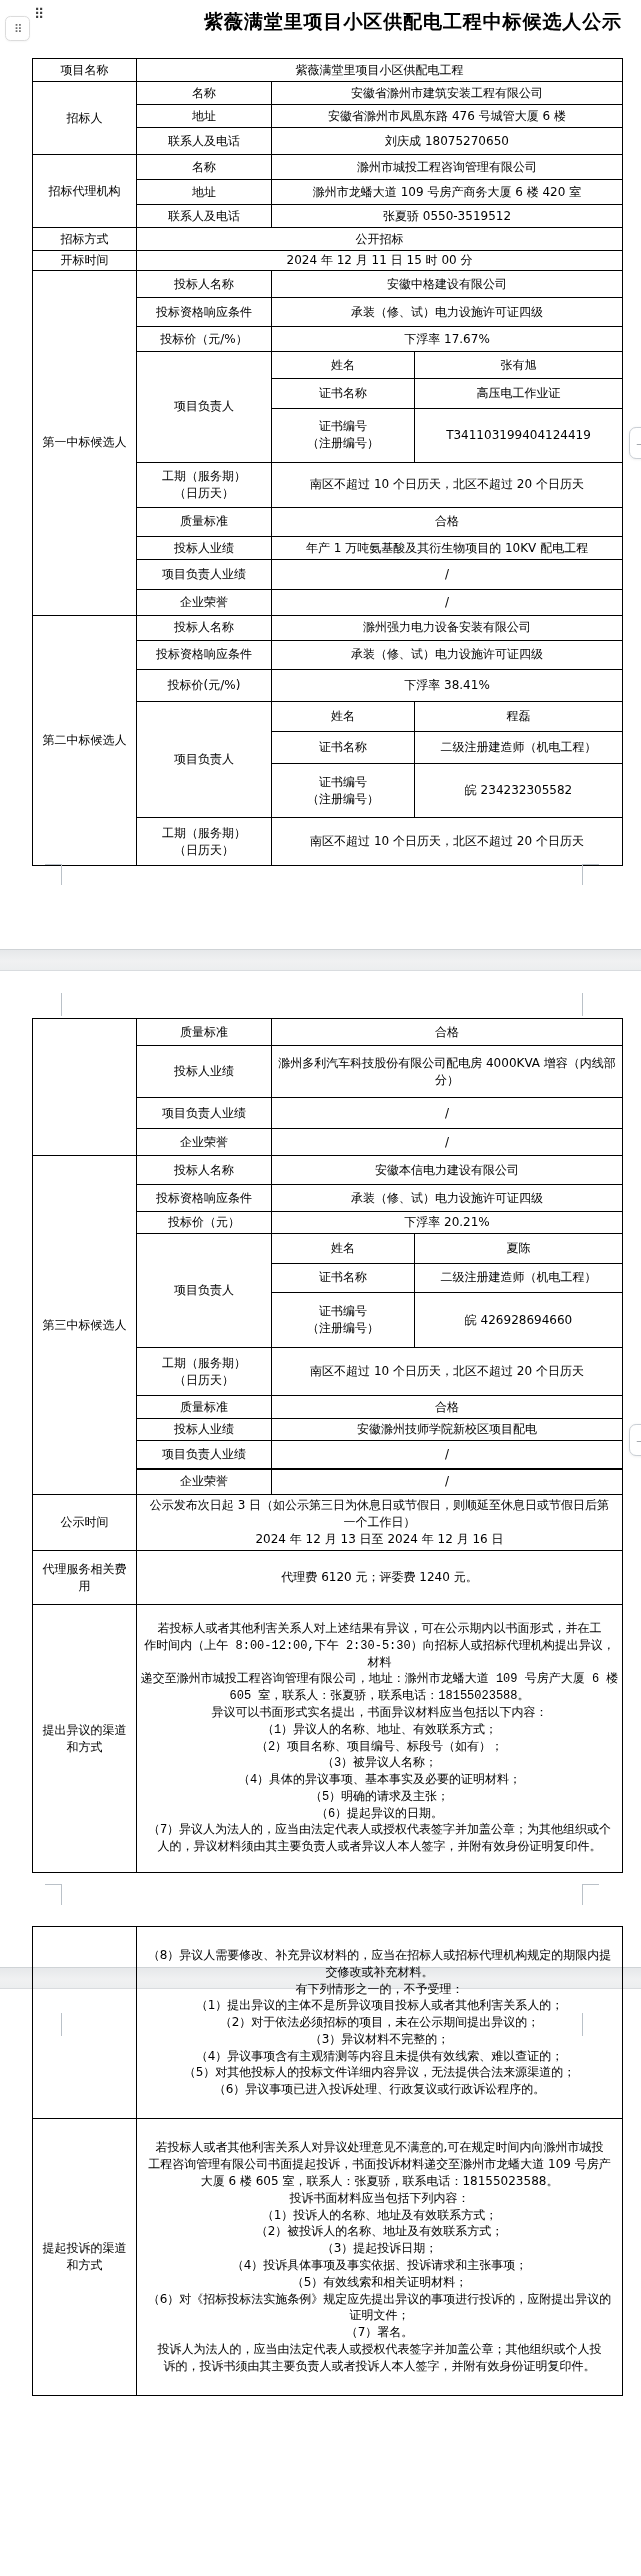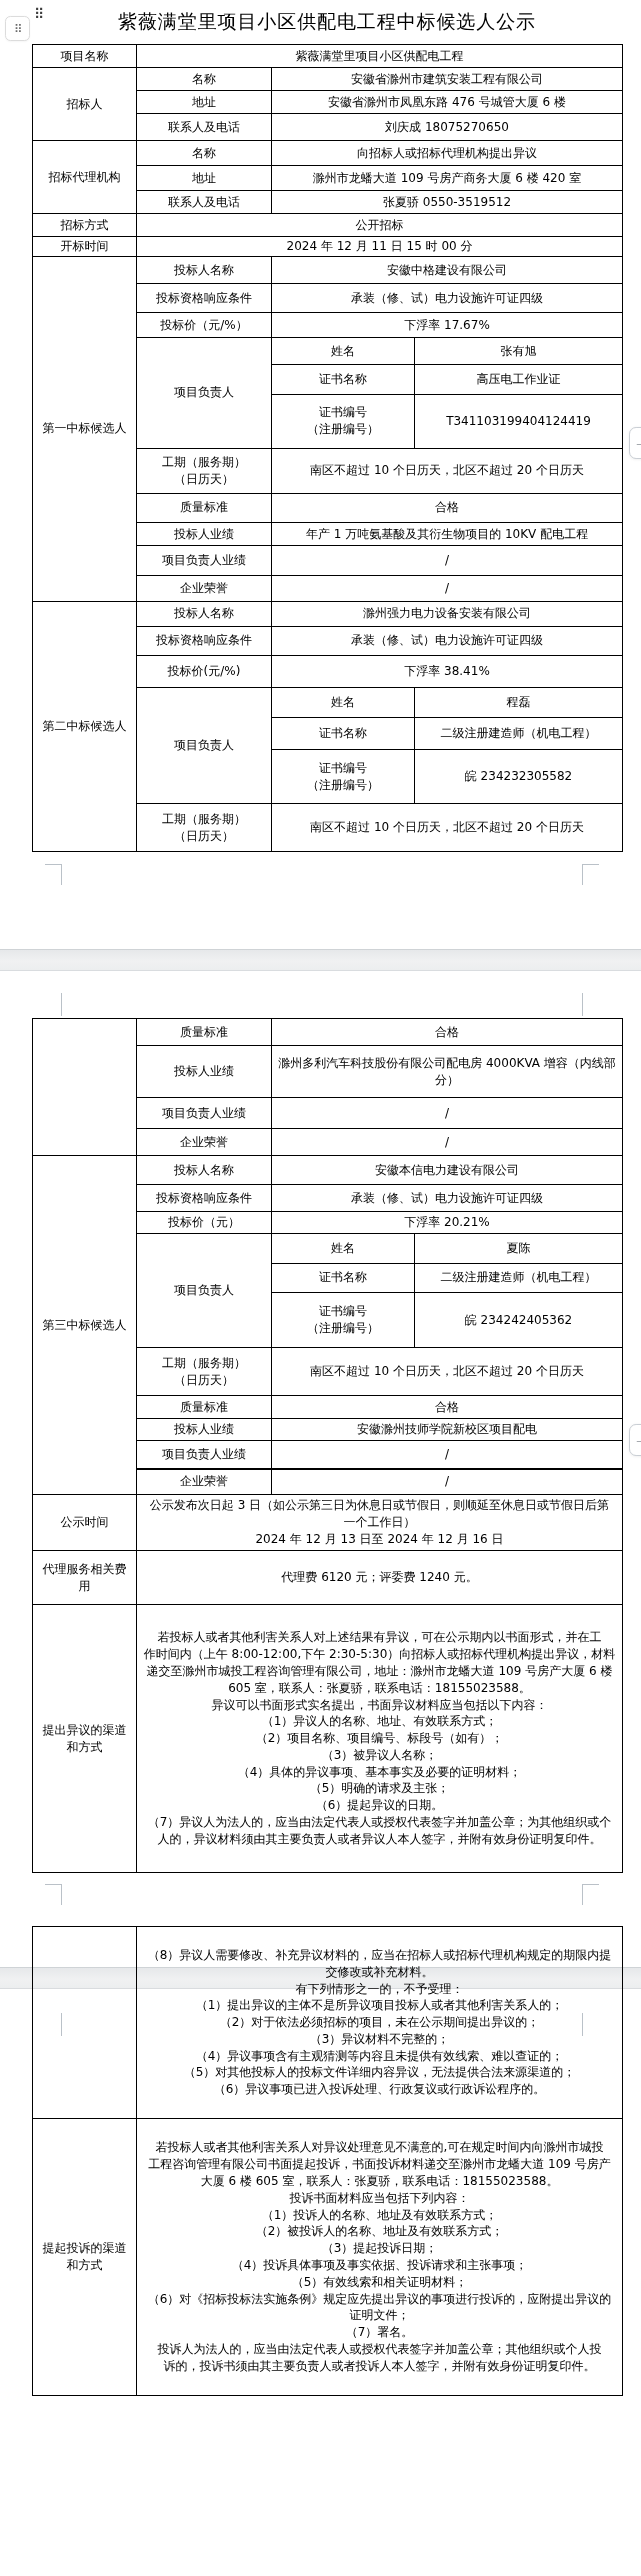--- a/index.html
+++ b/index.html
@@ -1,26 +1,26 @@
 <!DOCTYPE html>
 <html style="font-size:14.3px"><head>
 <meta charset="utf-8">
 <style>
   html,body{margin:0;padding:0;background:#fff;}
   .screen{position:relative;width:641px;height:2576px;background:#ffffff;overflow:hidden;
           font-family:"DejaVu Sans","Liberation Sans",sans-serif;color:#000;}
-  .doc-title{position:absolute;left:32px;top:9px;width:590px;text-align:center;
-             font-size:19px;font-weight:normal;letter-spacing:0.9px;}
+  .doc-title{position:absolute;left:32px;top:9px;width:590px;text-align:right;
+             font-size:19px;font-weight:bold;letter-spacing:0.9px;}
   table.doc{position:absolute;left:32px;width:590px;border-collapse:collapse;table-layout:fixed;}
   table.doc td{border:0.9px solid #000;font-size:12px;text-align:center;vertical-align:middle;
                padding:0.9px 3.6px;line-height:1.4;overflow:hidden;}
   td.lab{white-space:normal;}
   td.pre{white-space:pre-line;}
   td.longtext{text-align:left;white-space:pre-line;font-size:11.6px;padding:3.6px 3.6px;}
-  td.lh23{line-height:20.5px;} td.lh24{line-height:21.4px;} td.lh22{line-height:19.6px;}
+  td.lh23{line-height:20.5px;font-family:Liberation Mono, monospace;} td.lh24{line-height:21.4px;} td.lh22{line-height:19.6px;}
   td.pub{white-space:pre-line;line-height:19px;}
   tr.thick td{border-bottom:2.7px solid #000;}
   
   .page-sep{position:absolute;left:0;width:641px;height:19.6px;
             background:linear-gradient(180deg,#e6e8ea 0%,#f0f1f2 55%,#eceeef 100%);
             border-top:0.9px solid #cfd3d6;border-bottom:0.9px solid #d9dcdf;}
   .mark-v{position:absolute;width:0.9px;height:23px;background:#bac1c8;}
   .mark-bl{position:absolute;width:16px;height:19.6px;border-top:0.9px solid #bac1c8;border-right:0.9px solid #bac1c8;}
   .mark-br{position:absolute;width:16px;height:19.6px;border-top:0.9px solid #bac1c8;border-left:0.9px solid #bac1c8;}
   .drag-btn{position:absolute;left:5.4px;top:16px;width:23px;height:23px;border:0.9px solid #dcdcdc;
@@ -37,21 +37,21 @@
 
 <div class="screen">
 
   <div class="drag-btn">
     <span>⠿</span>
   </div>
   <div class="dots-icon">⠿</div>
 
   <div class="doc-title">紫薇满堂里项目小区供配电工程中标候选人公示</div>
 
-  <table class="doc" style="top:44px">
+  <table class="doc" style="top:58px">
     <colgroup>
         <col class="c0">
         <col class="c1">
         <col class="c2">
         <col class="c3">
       </colgroup>
     <tbody>
         <tr style="height:23px">
       <td class="lab">项目名称</td>
       <td colspan="3">紫薇满堂里项目小区供配电工程</td>
@@ -65,21 +65,21 @@
       <td class="lab">地址</td>
       <td colspan="2">安徽省滁州市凤凰东路 476 号城管大厦 6 楼</td>
     </tr>
     <tr style="height:27px">
       <td class="lab">联系人及电话</td>
       <td colspan="2">刘庆成 18075270650</td>
     </tr>
     <tr style="height:25px">
       <td class="lab" rowspan="3">招标代理机构</td>
       <td class="lab">名称</td>
-      <td colspan="2">向招标人或招标代理机构提出异议</td>
+      <td colspan="2">滁州市城投工程咨询管理有限公司</td>
     </tr>
     <tr style="height:25px">
       <td class="lab">地址</td>
       <td colspan="2">滁州市龙蟠大道 109 号房产商务大厦 6 楼 420 室</td>
     </tr>
     <tr style="height:23px">
       <td class="lab">联系人及电话</td>
       <td colspan="2">张夏骄  0550-3519512</td>
     </tr>
     <tr style="height:23px">
@@ -228,21 +228,21 @@
       <td class="lab">姓名</td>
       <td>夏陈</td>
     </tr>
     <tr style="height:29.5px">
       <td class="lab">证书名称</td>
       <td>二级注册建造师（机电工程）</td>
     </tr>
     <tr style="height:55px">
       <td class="lab pre">证书编号
 （注册编号）</td>
-      <td>皖 234242405362</td>
+      <td>皖 426928694660</td>
     </tr>
     <tr style="height:48px">
       <td class="lab pre">工期（服务期）
 （日历天）</td>
       <td colspan="2">南区不超过 10 个日历天，北区不超过 20 个日历天</td>
     </tr>
     <tr style="height:23px">
       <td class="lab">质量标准</td>
       <td colspan="2">合格</td>
     </tr>

